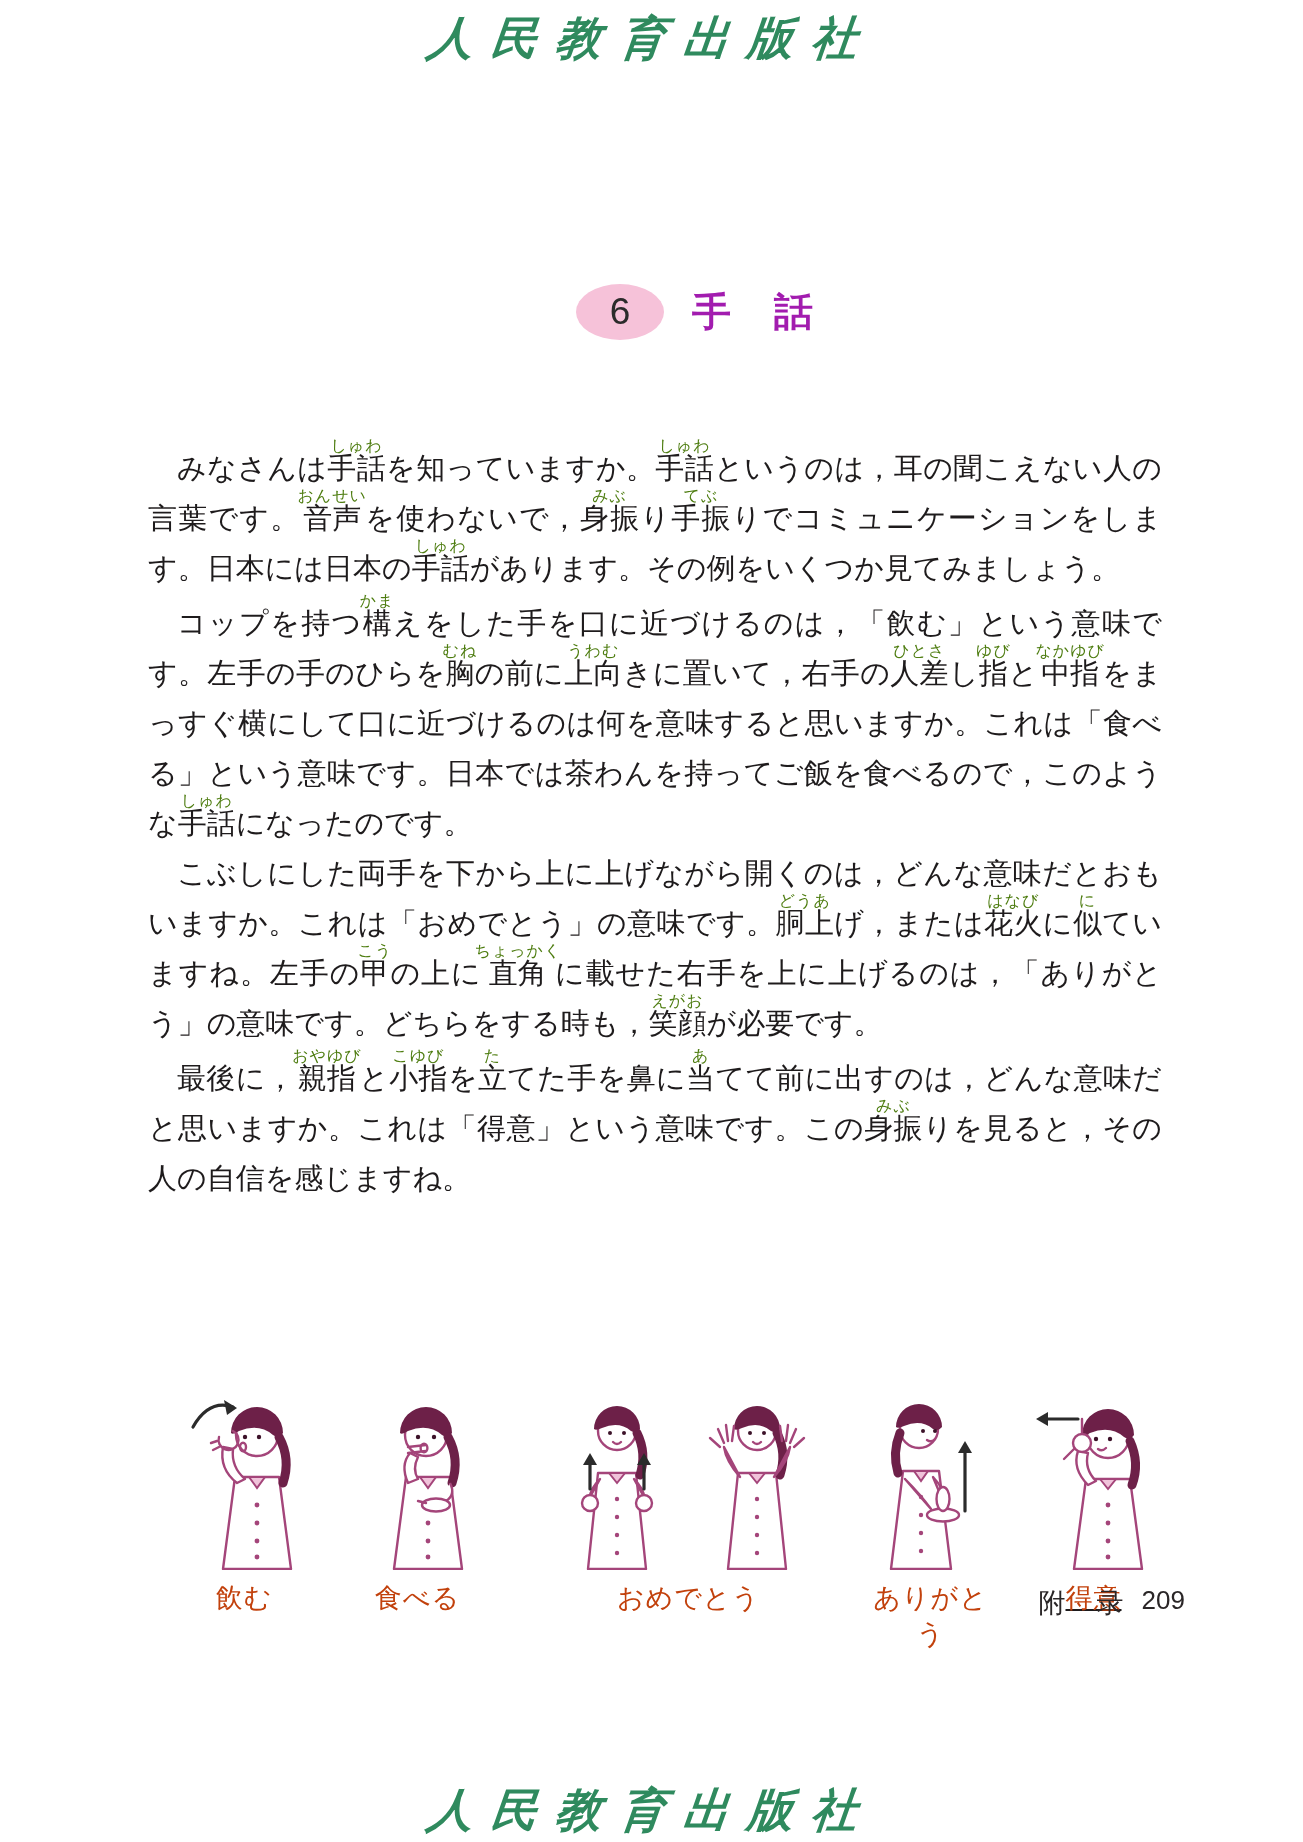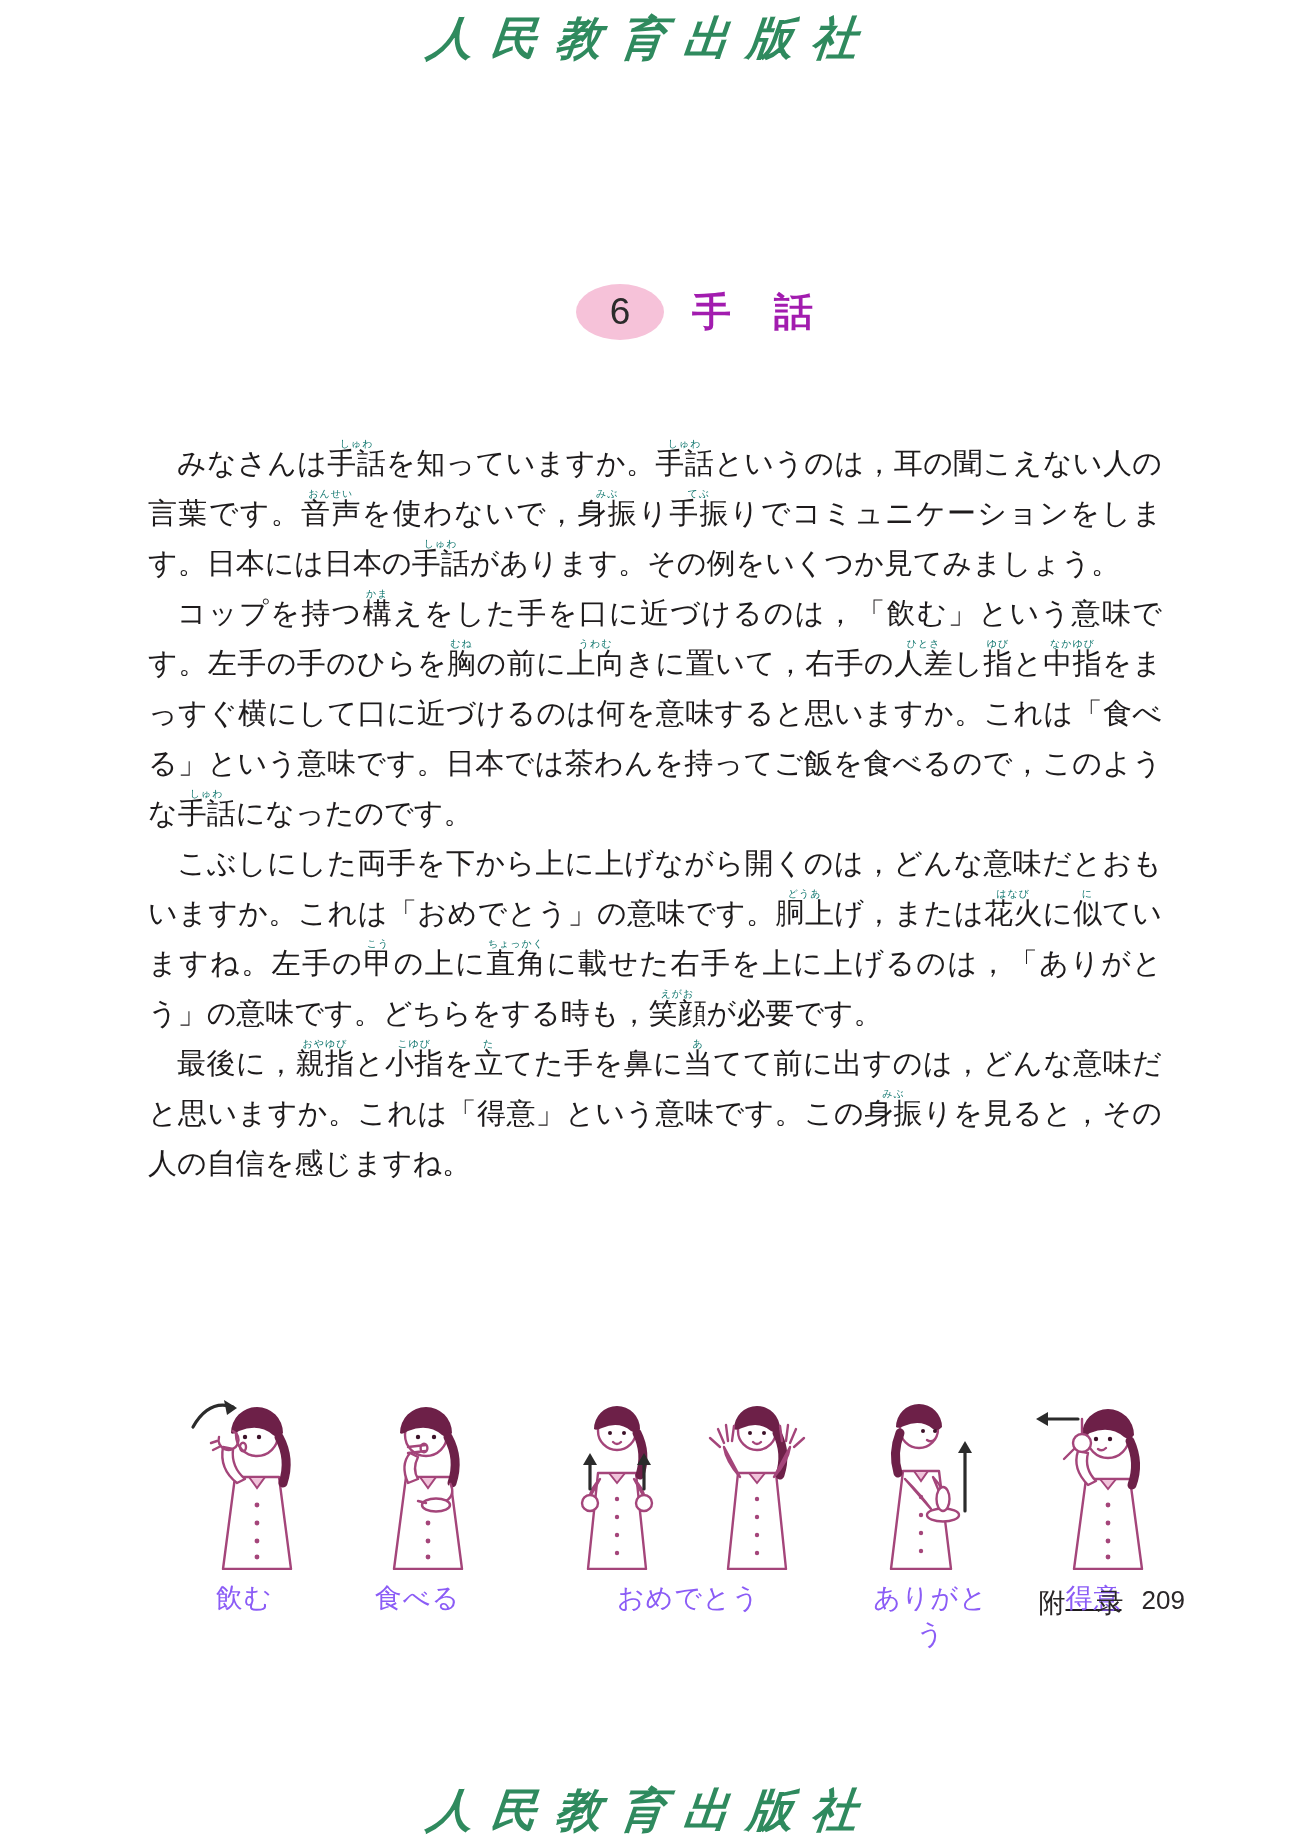--- a/index.html
+++ b/index.html
@@ -33,26 +33,26 @@
     font-weight:bold; font-size:39px; color:#a21caf; letter-spacing:2px; white-space:pre;
   }
 
   
   .body-text {
     position:absolute; left:148px; top:438px; width:1014px;
     font-size:29px; line-height:50px; text-align:justify;
   }
   .body-text p { margin:0; text-indent:29px; }
   ruby { ruby-position:over; ruby-align:center; }
-  ruby rt { font-size:10px; letter-spacing:1px; color:#0f766e; }
+  ruby rt { font-size:16px; letter-spacing:1px; color:#4d7c0f; }
 
   
   .fig { position:absolute; top:1385px; text-align:center; }
   .fig svg { display:block; margin:0 auto; }
-  .fig figcaption { margin-top:10px; font-size:27px; color:#8b5cf6; letter-spacing:1px; }
+  .fig figcaption { margin-top:10px; font-size:27px; color:#c2410c; letter-spacing:1px; }
   figure { margin:0; }
 
   .outline { stroke:#a4457a; stroke-width:2.4; fill:none; stroke-linecap:round; stroke-linejoin:round; }
   .fillw   { stroke:#a4457a; stroke-width:2.4; fill:#ffffff; stroke-linejoin:round; }
   .hair    { fill:#6d2048; stroke:none; }
   .hairln  { stroke:#6d2048; stroke-width:9; fill:none; stroke-linecap:round; }
   .pink    { fill:#f0c3da; stroke:#a4457a; stroke-width:2; }
   .arrow   { stroke:#2b2b2b; stroke-width:3.2; fill:none; stroke-linecap:round; }
   .arrowhd { fill:#2b2b2b; stroke:none; }
   .dot     { fill:#a4457a; stroke:none; }

